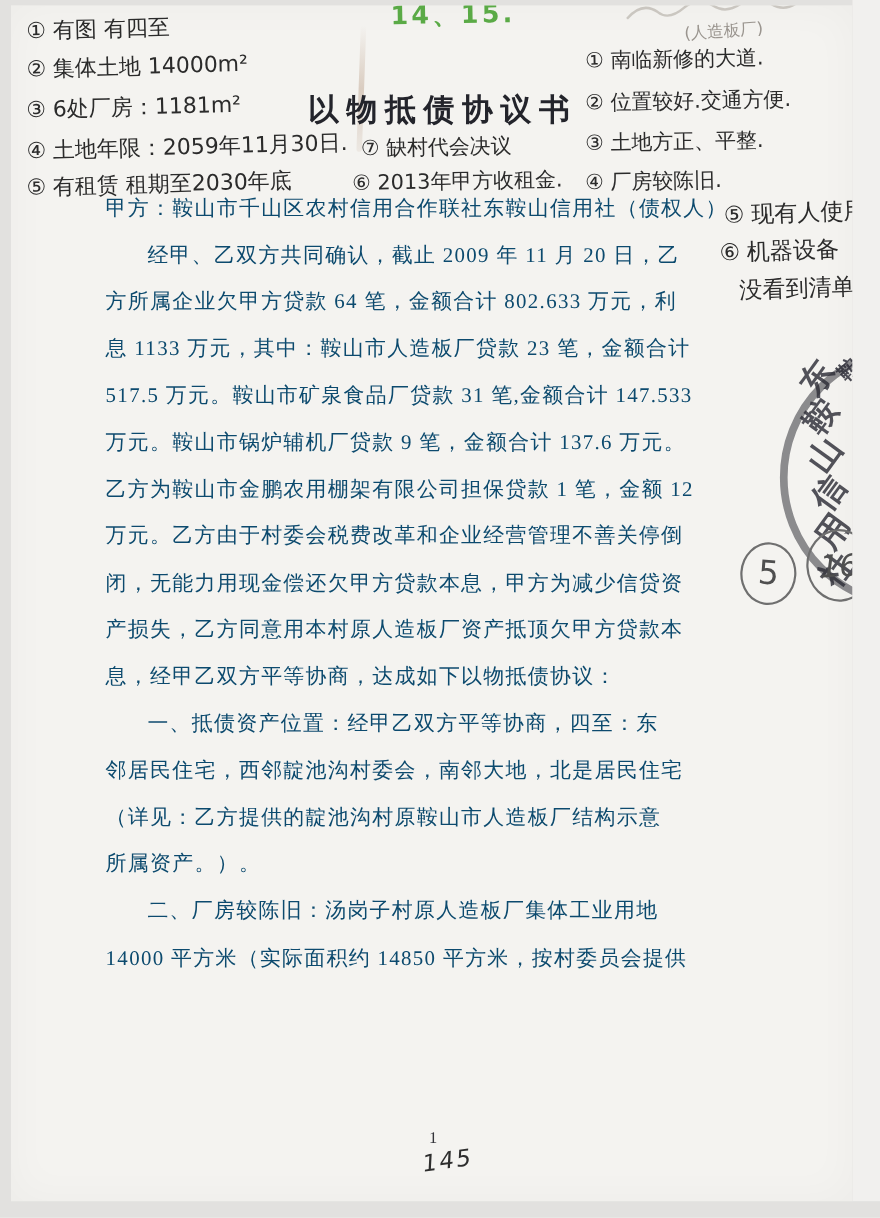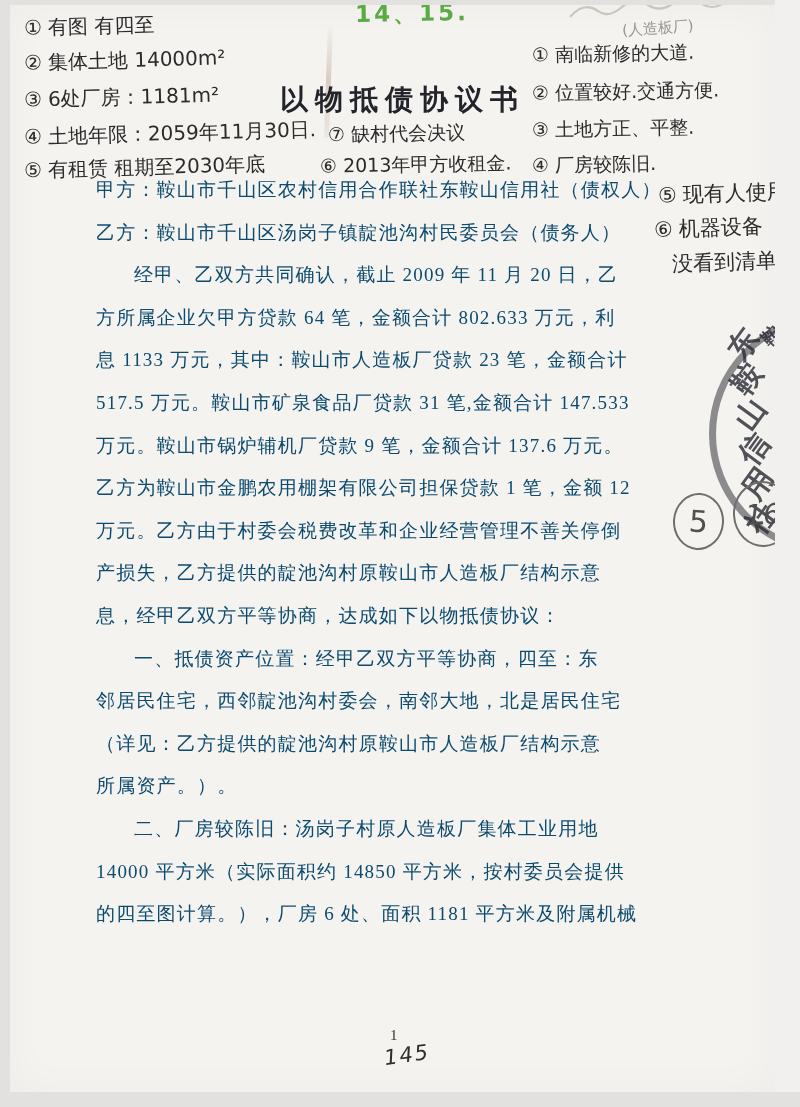--- a/index.html
+++ b/index.html
@@ -114,37 +114,36 @@
   <div class="hw right-ann" style="left:522px;top:74px;"><span class="cnum">②</span><span>位置较好.交通方便.</span></div>
   <div class="hw right-ann" style="left:522px;top:111px;"><span class="cnum">③</span><span>土地方正、平整.</span></div>
   <div class="hw right-ann" style="left:522px;top:147px;"><span class="cnum">④</span><span>厂房较陈旧.</span></div>
 
   <div class="hw margin-ann" style="left:648px;top:174px;"><span class="cnum">⑤</span><span>现有人使用的</span></div>
   <div class="hw margin-ann" style="left:644px;top:209px;"><span class="cnum">⑥</span><span>机器设备</span></div>
   <div class="hw margin-ann" style="left:662px;top:243px;">没看到清单.</div>
 
   <div class="doc-body">
     <div class="line">甲方：鞍山市千山区农村信用合作联社东鞍山信用社（债权人）</div>
-    <div class="line">乙方：鞍山市千山区汤岗子镇靛池沟村民委员会（债务人）</div>
     <div class="line indent">经甲、乙双方共同确认，截止 2009 年 11 月 20 日，乙</div>
     <div class="line">方所属企业欠甲方贷款 64 笔，金额合计 802.633 万元，利</div>
     <div class="line">息 1133 万元，其中：鞍山市人造板厂贷款 23 笔，金额合计</div>
     <div class="line">517.5 万元。鞍山市矿泉食品厂贷款 31 笔,金额合计 147.533</div>
     <div class="line">万元。鞍山市锅炉辅机厂贷款 9 笔，金额合计 137.6 万元。</div>
     <div class="line">乙方为鞍山市金鹏农用棚架有限公司担保贷款 1 笔，金额 12</div>
     <div class="line">万元。乙方由于村委会税费改革和企业经营管理不善关停倒</div>
-    <div class="line">产损失，乙方提供的靛池沟村原鞍山市人造板厂结构示意</div>
+    <div class="line">闭，无能力用现金偿还欠甲方贷款本息，甲方为减少信贷资</div>
+    <div class="line">产损失，乙方同意用本村原人造板厂资产抵顶欠甲方贷款本</div>
     <div class="line">息，经甲乙双方平等协商，达成如下以物抵债协议：</div>
     <div class="line indent">一、抵债资产位置：经甲乙双方平等协商，四至：东</div>
     <div class="line">邻居民住宅，西邻靛池沟村委会，南邻大地，北是居民住宅</div>
     <div class="line">（详见：乙方提供的靛池沟村原鞍山市人造板厂结构示意</div>
     <div class="line">所属资产。）。</div>
     <div class="line indent">二、厂房较陈旧：汤岗子村原人造板厂集体工业用地</div>
     <div class="line">14000 平方米（实际面积约 14850 平方米，按村委员会提供</div>
-    <div class="line">的四至图计算。），厂房 6 处、面积 1181 平方米及附属机械</div>
   </div>
 
   <div class="stamp-circle"></div>
   <div class="stamp-topchar">鞍</div>
   <div class="stamp-text">
       <span>东</span>
       <span>鞍</span>
       <span>山</span>
       <span>信</span>
       <span>用</span>

